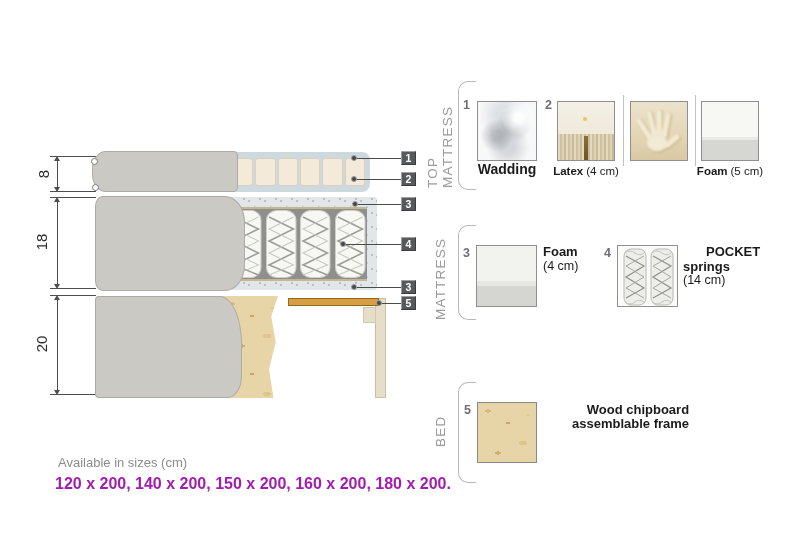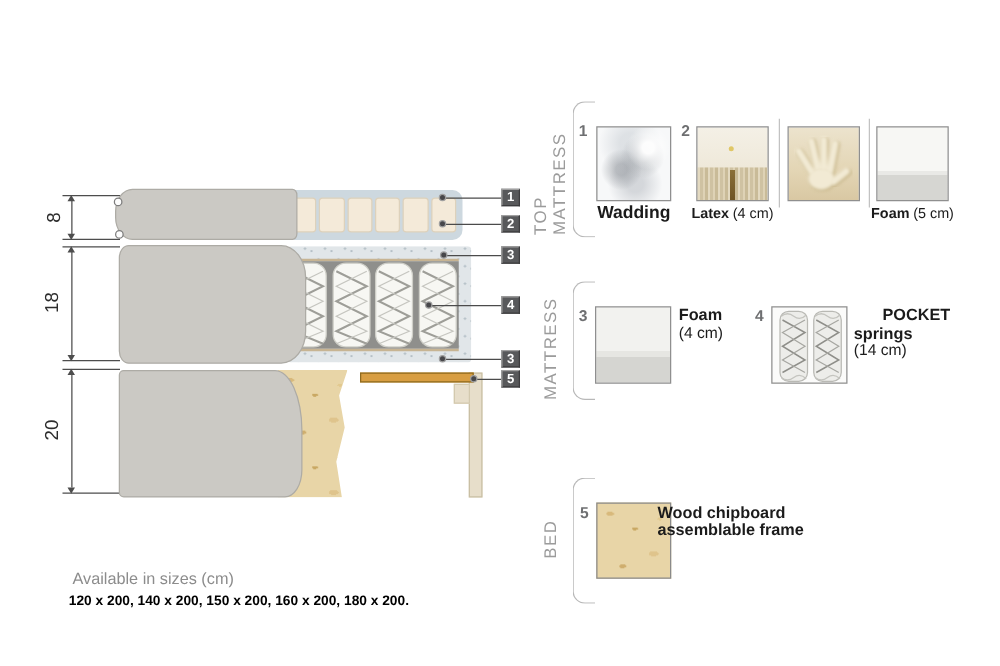--- a/index.html
+++ b/index.html
@@ -81,21 +81,21 @@
   .latex-streak{position:absolute;left:47%;bottom:0;width:4px;height:42%;
       background:linear-gradient(#8a6f38,#6e5426);}
   .latex-dot{position:absolute;left:45%;top:26%;width:4px;height:4px;border-radius:50%;background:#e0c766;}
   .memory-img{background:linear-gradient(180deg,#ece3cd 0%,#e3d5b4 60%,#d9c8a3 100%);}
   .foam5-img{background:linear-gradient(180deg,#f7f7f4 0 60%,#e9e9e6 60% 65%,#d6d6d2 65% 100%);}
   .foam2-img{background:linear-gradient(180deg,#f2f2ef 0 58%,#e6e6e2 58% 66%,#d5d5d1 66% 100%);}
   .springs-img{background:#fbfbfa;}
 
   
   .sizes-title{position:absolute;left:58px;top:455px;font-size:13px;color:#8c8c8c;}
-  .sizes-list{position:absolute;left:55px;top:475px;font-size:11px;font-weight:bold;color:#000000;}
+  .sizes-list{position:absolute;left:55px;top:475px;font-size:16px;font-weight:bold;color:#a21caf;}
 </style>
 </head>
 <body>
 
 <div id="stage">
 
   <div class="tick" style="left:50px;top:156px;width:46px;"></div>
   <div class="tick" style="left:50px;top:191px;width:46px;"></div>
   <div class="vline" style="left:57px;top:159px;height:30px;"></div>
   <div class="arr up" style="left:54px;top:156px;"></div>
@@ -271,21 +271,21 @@
     <b style="font-size:13px;margin-left:23px;">POCKET</b><br>
     <b style="font-size:13px;">springs</b><br>
     <span>(14 cm)</span>
   </div>
 
   <div class="section-title" style="left:430px;top:402px;width:20px;height:58px;">BED</div>
   <div class="bracket" style="left:458px;top:382px;height:101px;"></div>
 
   <div class="legend-num" style="left:464px;top:403px;">5</div>
   <div class="legend-img chip-img" style="left:477px;top:402px;width:60px;height:61px;border-color:#8a8a8a;"></div>
-  <div class="side-caption" style="left:526px;top:403px;font-size:13px;line-height:13.5px;">
+  <div class="side-caption" style="left:572px;top:403px;font-size:13px;line-height:13.5px;text-align:right;">
     <b>Wood chipboard</b><br>
     <b>assemblable frame</b>
   </div>
 
   <div class="sizes-title">Available in sizes (cm)</div>
   <div class="sizes-list">120 x 200, 140 x 200, 150 x 200, 160 x 200, 180 x 200.</div>
 
 </div>
 
 </body></html>

